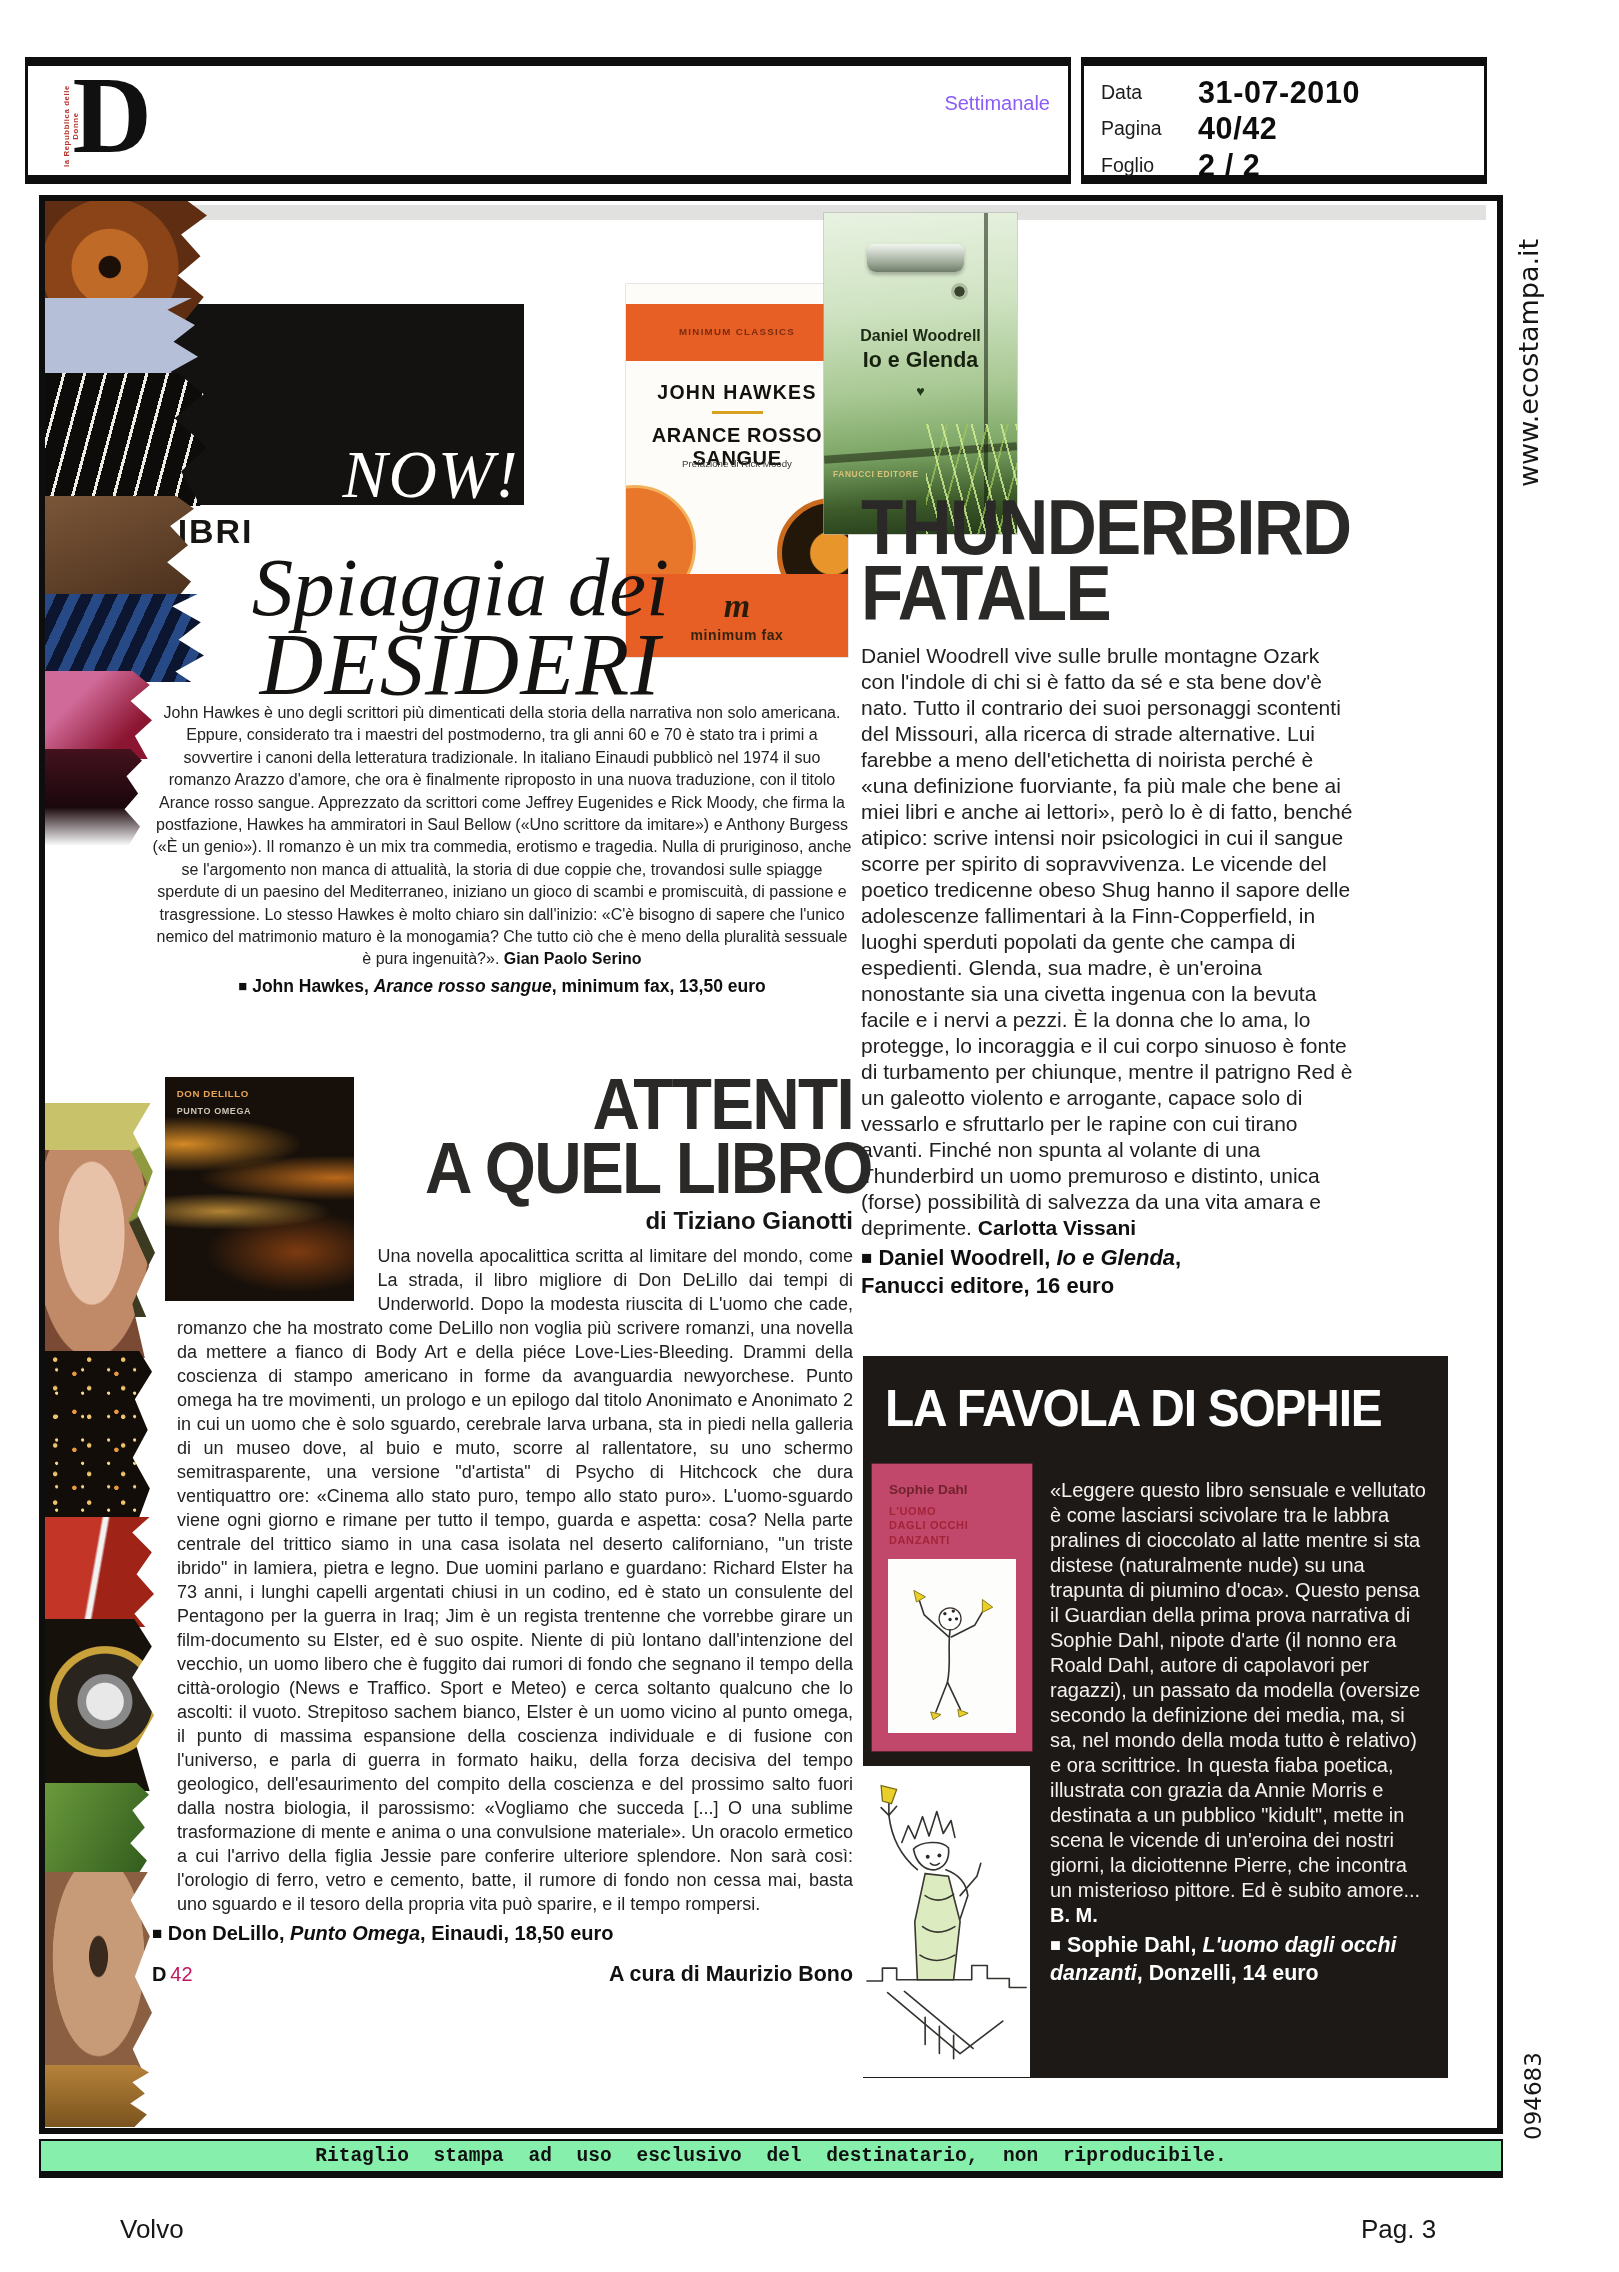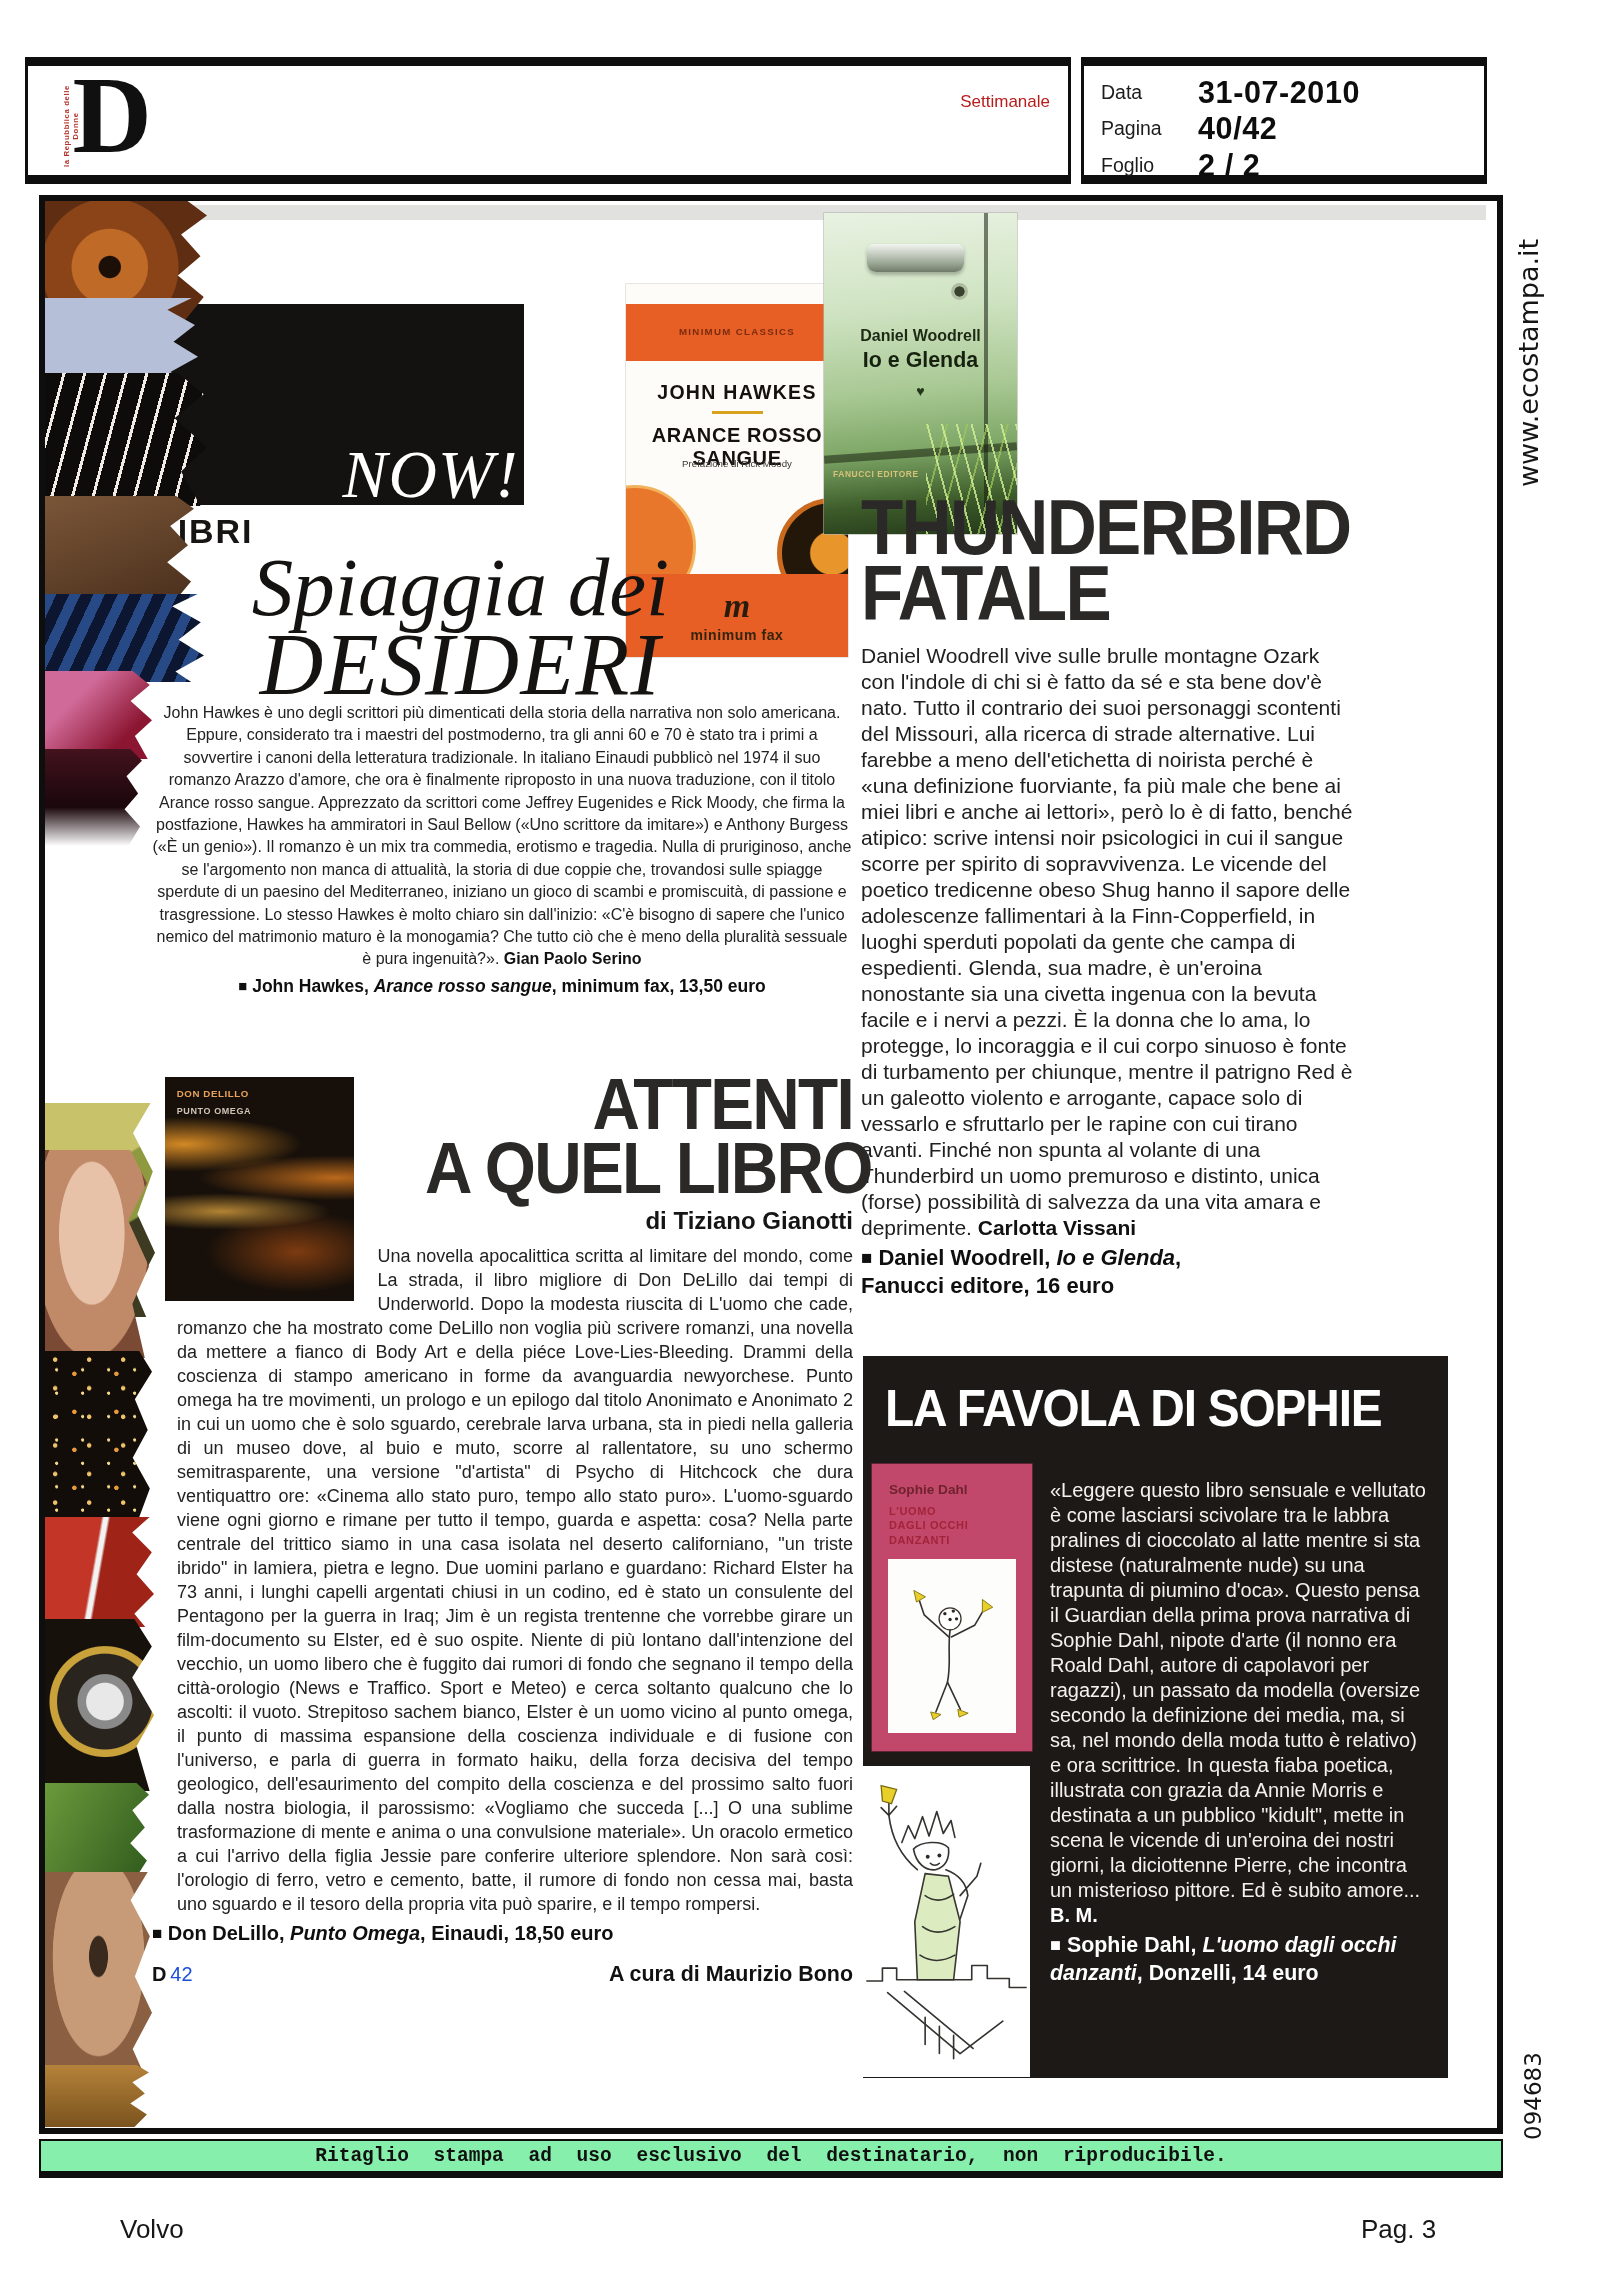--- a/index.html
+++ b/index.html
@@ -7,21 +7,21 @@
   body { font-family:"Liberation Sans", sans-serif; color:#1d1d1b; }
   .page { position:relative; width:1620px; height:2273px; background:#fff; overflow:hidden; margin:0 auto; }
 
   
   .hdr-box { position:absolute; border:3.2px solid #0e0e0e; border-top-width:9px; border-bottom-width:9px; background:#fff; }
   .hdr-left { left:25px; top:57px; width:1046px; height:127px; }
   .hdr-right { left:1081px; top:57px; width:406px; height:127px; }
   .dlogo { position:absolute; left:25px; top:3.9px; width:123px; height:103px; }
   .dlogo .bigD { position:absolute; left:19.5px; top:-18px; font-family:"Liberation Serif", serif; font-weight:700; font-size:110px; color:#101010; }
   .dlogo .vert { position:absolute; left:-34px; top:47px; width:104px; text-align:center; transform:rotate(-90deg); font-size:7.8px; letter-spacing:0.6px; color:#b5342c; font-weight:700; }
-  .settimanale { position:absolute; right:18px; top:26px; font-size:17px; color:#b91c1c; }
+  .settimanale { position:absolute; right:18px; top:26px; font-size:20px; color:#8b5cf6; }
   .hdr-row { position:absolute; left:17px; height:34px; }
   .hdr-row .lab { display:inline-block; width:97px; font-size:19.5px; color:#1c1c1c; vertical-align:middle; }
   .hdr-row .val { display:inline-block; font-size:30.5px; font-weight:700; color:#0d0d0d; vertical-align:middle; letter-spacing:0.6px; }
 
   
   .main-frame { position:absolute; left:39px; top:195px; width:1464px; height:1939px; border:6.5px solid #0e0e0e; background:#fff; }
   .scanband { position:absolute; left:117px; top:3.9px; width:1324px; height:15.6px; background:#c9c8c4; opacity:.55; }
 
   
   .vtext { position:absolute; writing-mode:vertical-rl; transform:rotate(180deg); color:#161616; white-space:nowrap; font-family:"DejaVu Sans", sans-serif; }
@@ -69,21 +69,21 @@
        #17100a; }
   .cover-delillo .ct { position:absolute; left:11.7px; top:10.4px; font-size:9.7px; font-weight:700; color:#e8a35a; letter-spacing:0.6px; }
   .cover-delillo .ct2 { position:absolute; left:11.7px; top:28.6px; font-size:9px; font-weight:700; color:#cfc5b8; letter-spacing:0.6px; }
   .att-hd { text-align:right; }
   .att-hd .hd-heavy { transform:scaleX(.9); transform-origin:right top; font-size:73px; line-height:64px; }
   .att-by { text-align:right; font-size:24px; font-weight:700; margin:6.5px 0 9px 0; color:#151515; }
   .att-body { font-size:18px; line-height:24px; text-align:justify; color:#222;margin-left:25px; }
   .att-art .credit { font-size:20px; margin-top:6.5px; }
   .att-foot { margin-top:17px; display:flex; justify-content:space-between; align-items:baseline; }
   .dmark { font-size:20px; font-weight:700; color:#111; }
-  .dmark .num { font-weight:400; color:#1d4ed8; margin-left:3.9px;margin-top:43px; }
+  .dmark .num { font-weight:400; color:#be185d; margin-left:3.9px;margin-top:43px; }
   .curator { font-size:21.4px; font-weight:700; color:#111; }
 
   
   .cover-hawkes { position:absolute; left:581px; top:83px; width:222px; height:373px; background:#fdfcf8; z-index:4; overflow:hidden; box-shadow:0 0 0 0.6px #d8d5cd; }
   .ch-band { position:absolute; left:0; width:100%; background:#e85f26; }
   .ch-band.top { top:19.5px; height:57px; }
   .ch-band.bot { bottom:0; height:83px; }
   .ch-imprint { position:absolute; top:42px; width:100%; text-align:center; font-size:9.7px; font-weight:700; color:#7a2c0e; letter-spacing:1.3px; }
   .ch-author { position:absolute; top:97px; width:100%; text-align:center; font-size:19.5px; font-weight:700; letter-spacing:1.3px; color:#14110e; }
   .ch-rule { position:absolute; top:127px; left:86px; width:51px; height:3.2px; background:#d8a21e; }

